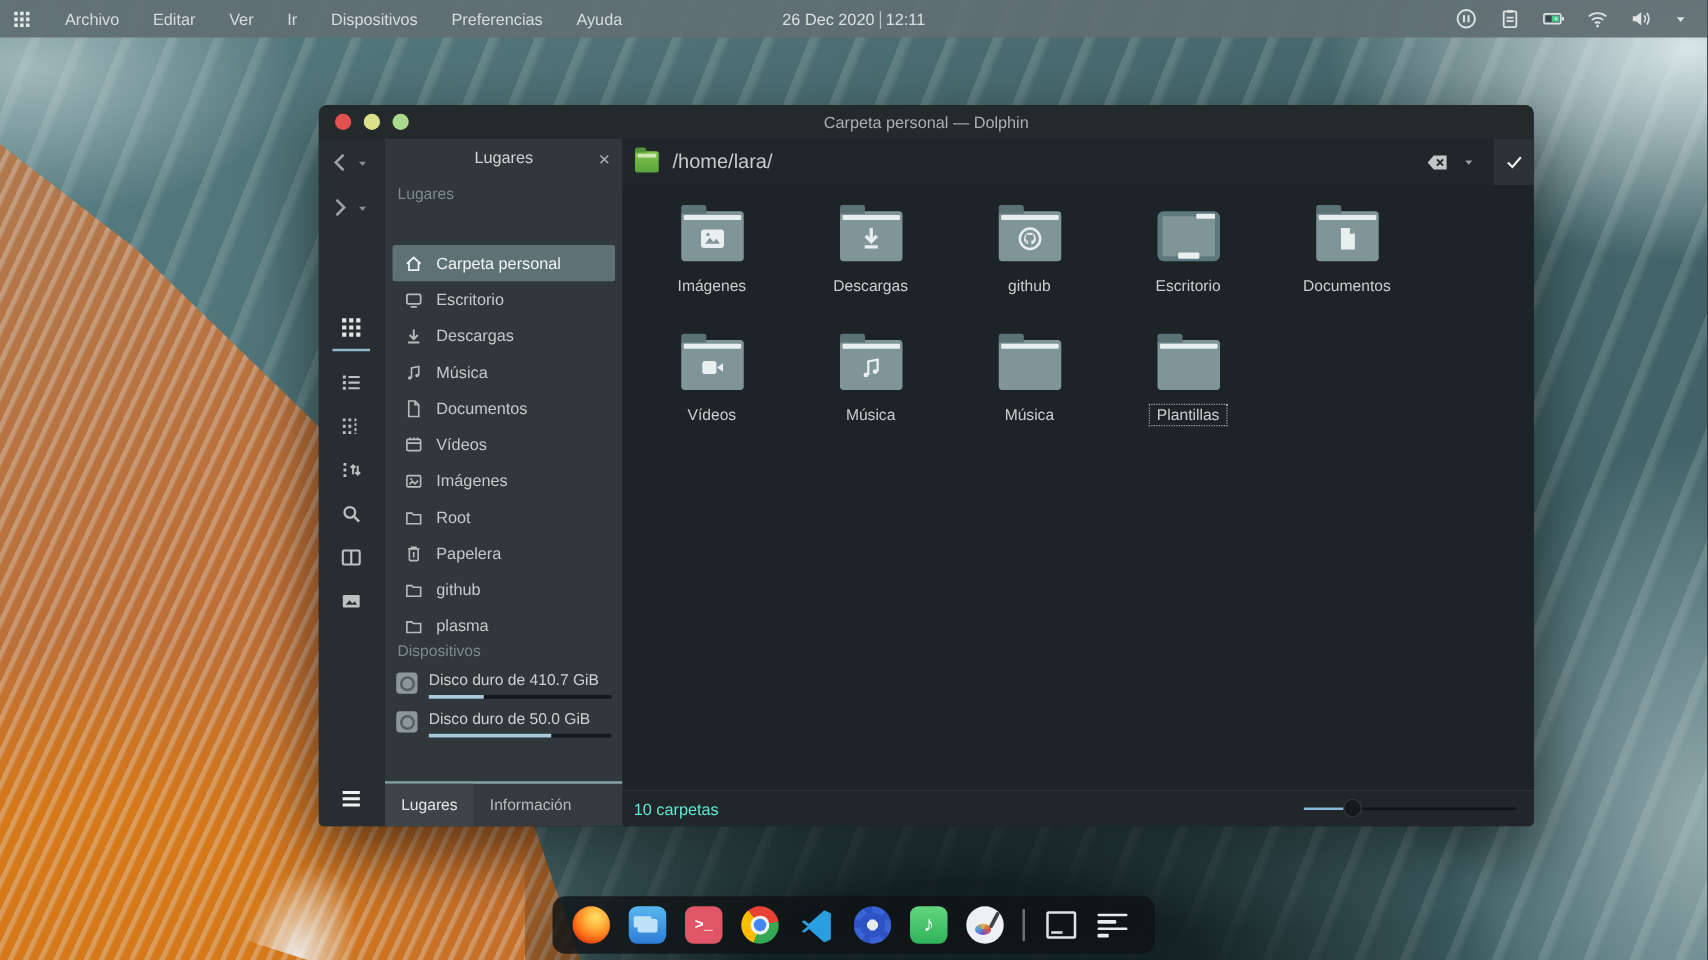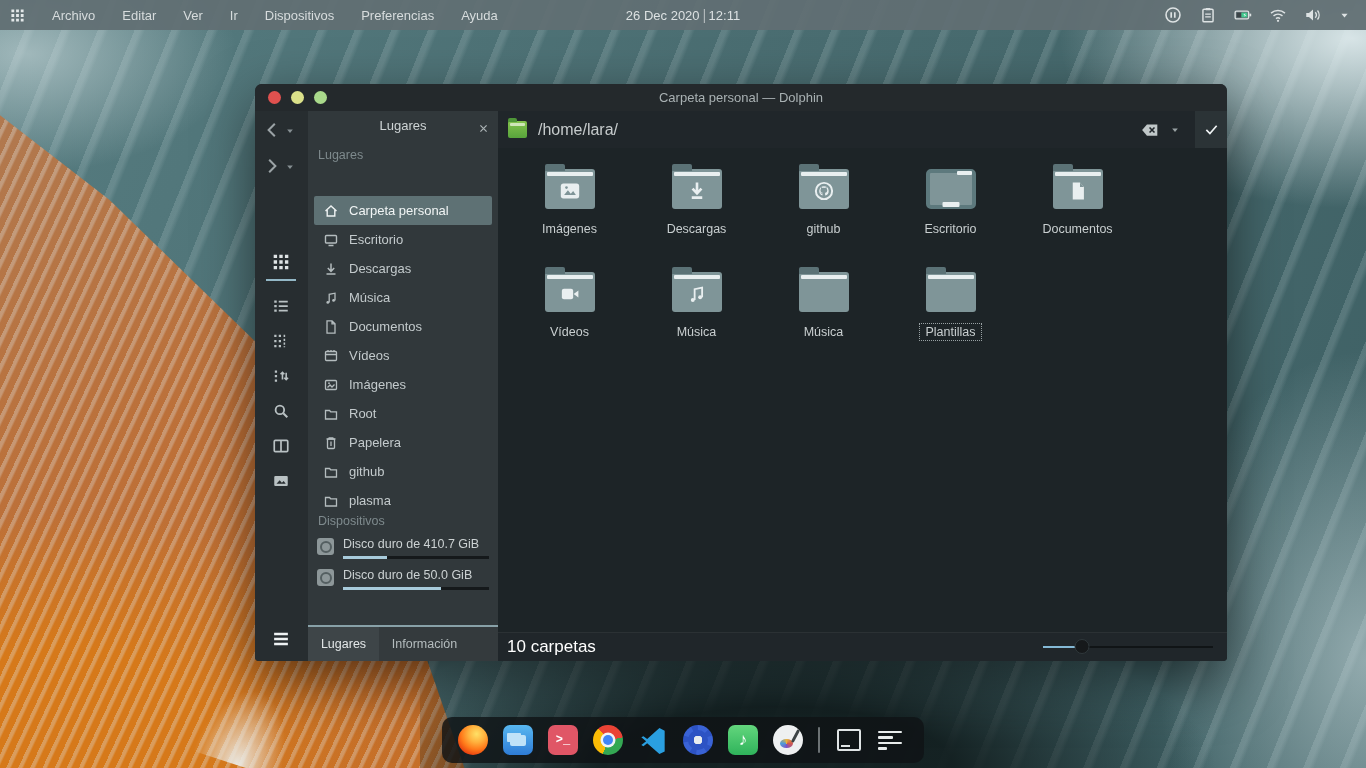--- a/index.html
+++ b/index.html
@@ -107,21 +107,21 @@
   .folder::after{content:"";position:absolute;top:3px;left:2px;right:2px;height:4px;background:#e9eff0;border-radius:1px;}
   .emblem{position:absolute;left:50%;top:56%;transform:translate(-50%,-50%);width:21px;height:21px;z-index:2;}
   .desktopicon{margin-top:9px;width:50px;height:40px;background:#7f9598;border:4px solid #5d797d;border-radius:5px;position:relative;}
   .desktopicon::before{content:"";position:absolute;top:-2px;right:0;width:15px;height:4px;background:#e9eff0;border-radius:1px;}
   .desktopicon::after{content:"";position:absolute;bottom:-2px;left:50%;transform:translateX(-50%);width:17px;height:5px;background:#e9eff0;border-radius:1px;}
   .flabel{margin-top:12px;font-size:12.5px;color:#c9cfd0;padding:1px 5px;white-space:nowrap;}
   .flabel.focused{outline:1px dotted #98a1a3;}
 
   .statusbar{position:absolute;left:0;right:0;bottom:0;height:29px;background:#20262a;
     border-top:1px solid rgba(255,255,255,.05);display:flex;align-items:center;}
-  .status-text{margin-left:9px;font-size:17px;color:#ffffff;}
+  .status-text{margin-left:9px;font-size:13px;color:#5eead4;}
   .zoom{position:absolute;right:14px;top:50%;transform:translateY(-50%);width:170px;height:16px;}
   .zoom-track{position:absolute;top:7px;left:0;right:0;height:2px;background:#101416;}
   .zoom-fill{position:absolute;top:7px;left:0;height:2px;background:#84b9d6;}
   .zoom-handle{position:absolute;top:0;width:15px;height:15px;border-radius:50%;background:#16191b;
     border:1px solid #2f383b;transform:translateX(-50%);}
 
   
   .dock{position:absolute;left:50%;bottom:5px;transform:translateX(-50%);height:46px;
     background:rgba(15,19,21,.8);border-radius:10px;display:flex;align-items:center;gap:15px;padding:0 16px;z-index:45;}
   .dk{width:30px;height:30px;position:relative;flex:0 0 auto;}

